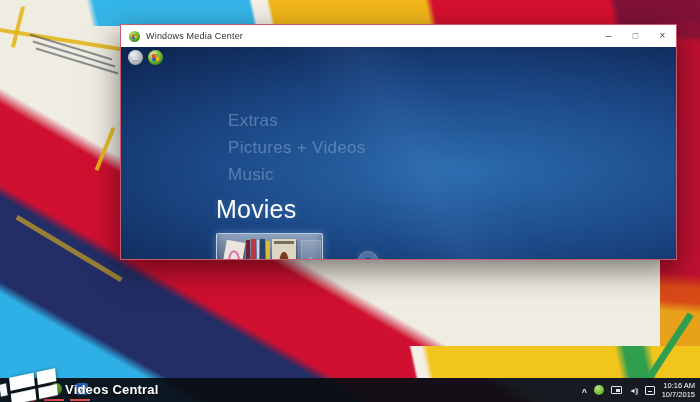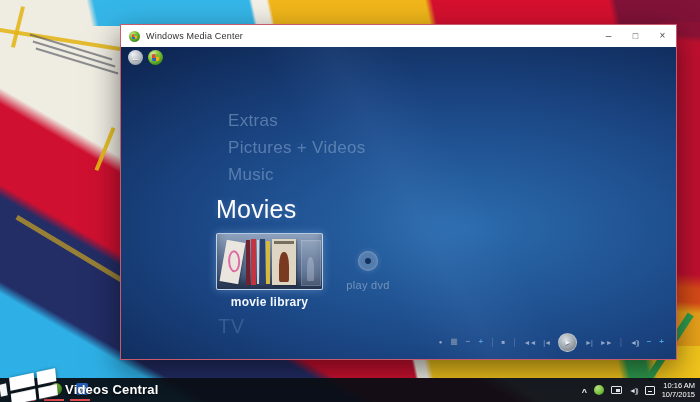--- a/index.html
+++ b/index.html
@@ -41,21 +41,21 @@
   .paint{position:absolute;}
   .yl-a{left:-6px;top:38px;width:138px;height:4px;background:#e3b411;opacity:.85;transform:rotate(9deg);}
   .yl-b{left:16px;top:6px;width:4px;height:42px;background:#e3b411;opacity:.85;transform:rotate(14deg);}
   .yl-c{left:103px;top:126px;width:4px;height:46px;background:#e8bd14;opacity:.9;transform:rotate(22deg);}
   .yl-d{left:8px;top:246px;width:122px;height:5px;background:#c9a422;opacity:.7;transform:rotate(31deg);}
   .gs{width:86px;height:2px;background:#4a4f57;opacity:.6;transform:rotate(17deg);}
   .gs1{left:28px;top:46px;} .gs2{left:31px;top:53px;} .gs3{left:34px;top:60px;}
 
   
   .win{
-    position:absolute;left:120px;top:24px;width:557px;height:336px;
+    position:absolute;left:120px;top:24px;width:557px;height:236px;
     border:1px solid #c85a6e;box-shadow:0 10px 28px rgba(0,0,0,.5);
     background:#0d2148;box-sizing:border-box;
   }
   .titlebar{
     height:22px;background:#fff;display:flex;align-items:center;padding:0 0 0 8px;
   }
   .tb-orb{
     width:11px;height:11px;border-radius:50%;flex:0 0 auto;position:relative;
     background:radial-gradient(circle at 35% 30%, #cdeb7a, #6db52c 45%, #2f7d18 85%);
   }

